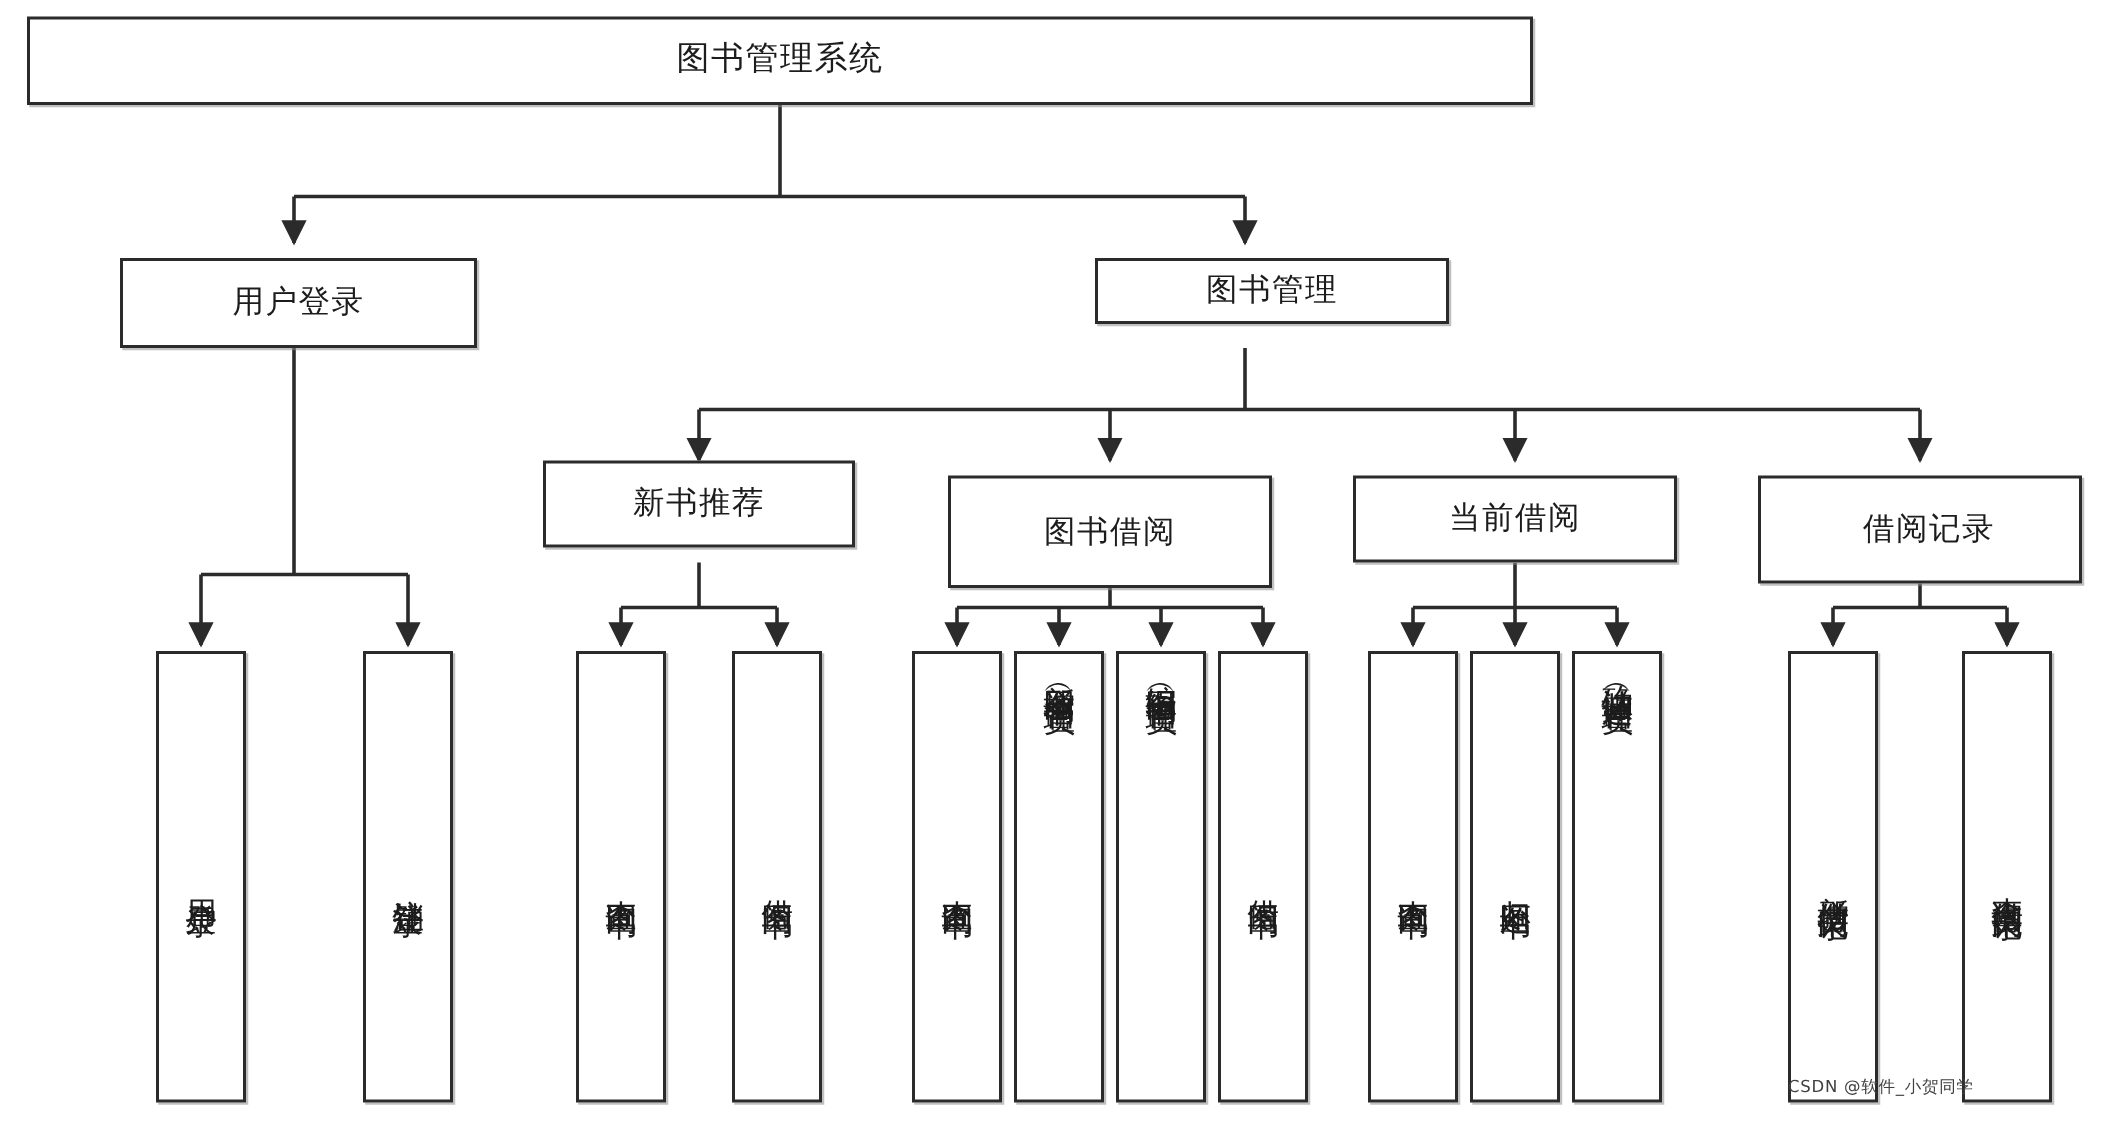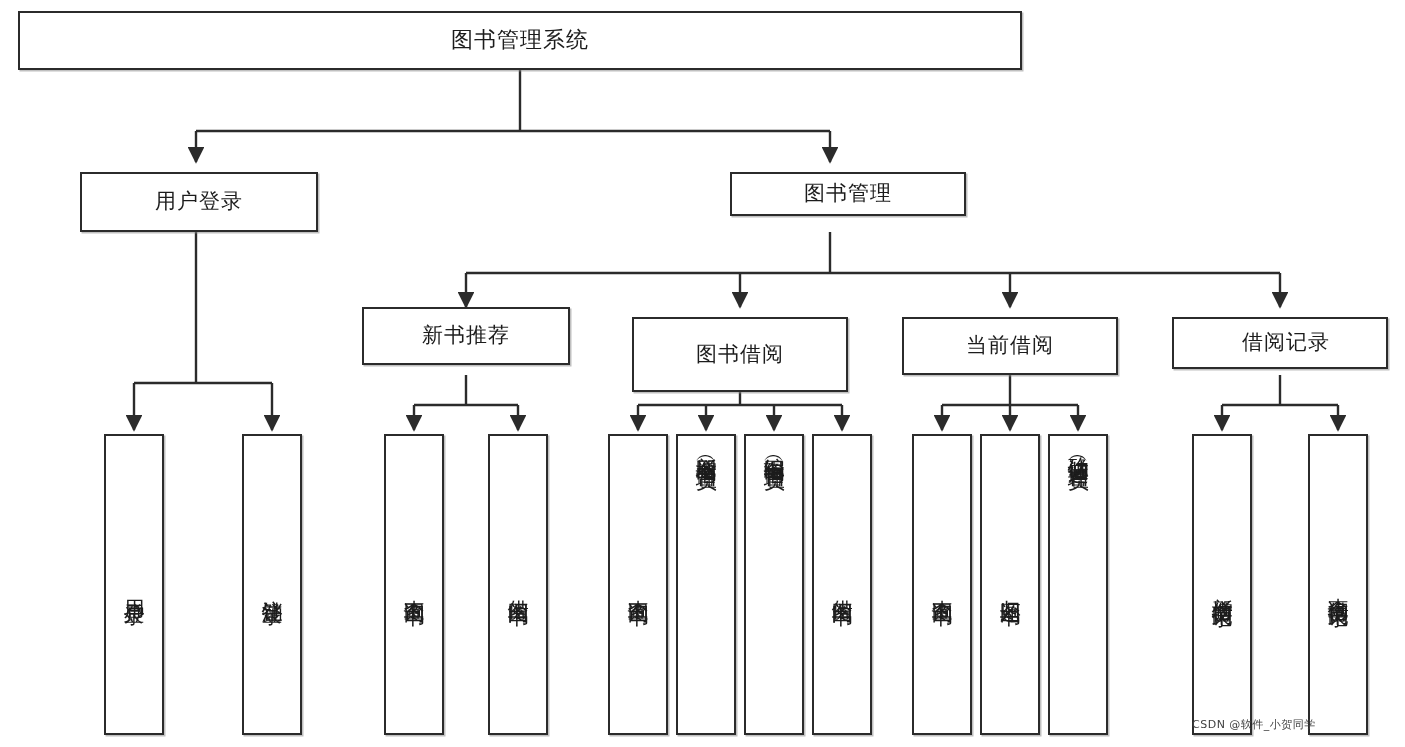--- a/index.html
+++ b/index.html
@@ -145,21 +145,21 @@
 
   <div class="node h" style="left:362px; top:307px; width:208px; height:58px;">
     <span class="label">新书推荐</span>
   </div>
   <div class="node h" style="left:632px; top:317px; width:216px; height:75px;">
     <span class="label">图书借阅</span>
   </div>
   <div class="node h" style="left:902px; top:317px; width:216px; height:58px;align-items:center;">
     <span class="label">当前借阅</span>
   </div>
-  <div class="node h" style="left:1172px; top:317px; width:216px; height:52px;padding-left:12px;">
+  <div class="node h" style="left:1172px; top:317px; width:216px; height:72px;padding-left:12px;">
     <span class="label">借阅记录</span>
   </div>
 
   <div class="node v center" style="left:104px; top:434px; width:60px; height:301px;">
     <span class="label">用户登录</span>
   </div>
   <div class="node v center" style="left:242px; top:434px; width:60px; height:301px;">
     <span class="label">注销登录</span>
   </div>
 

